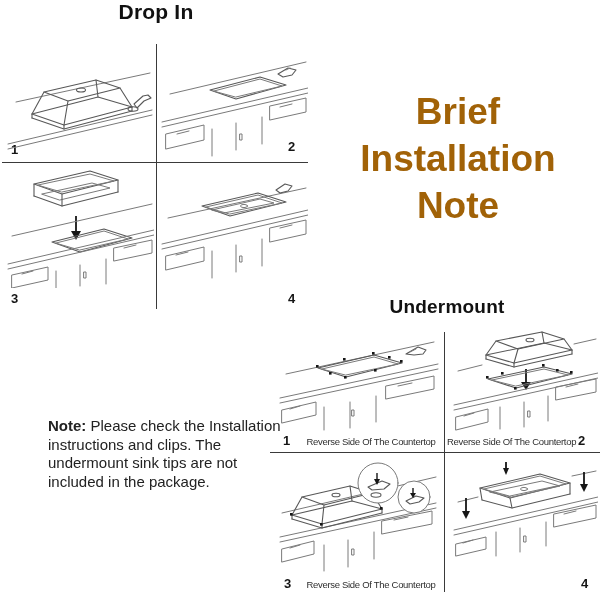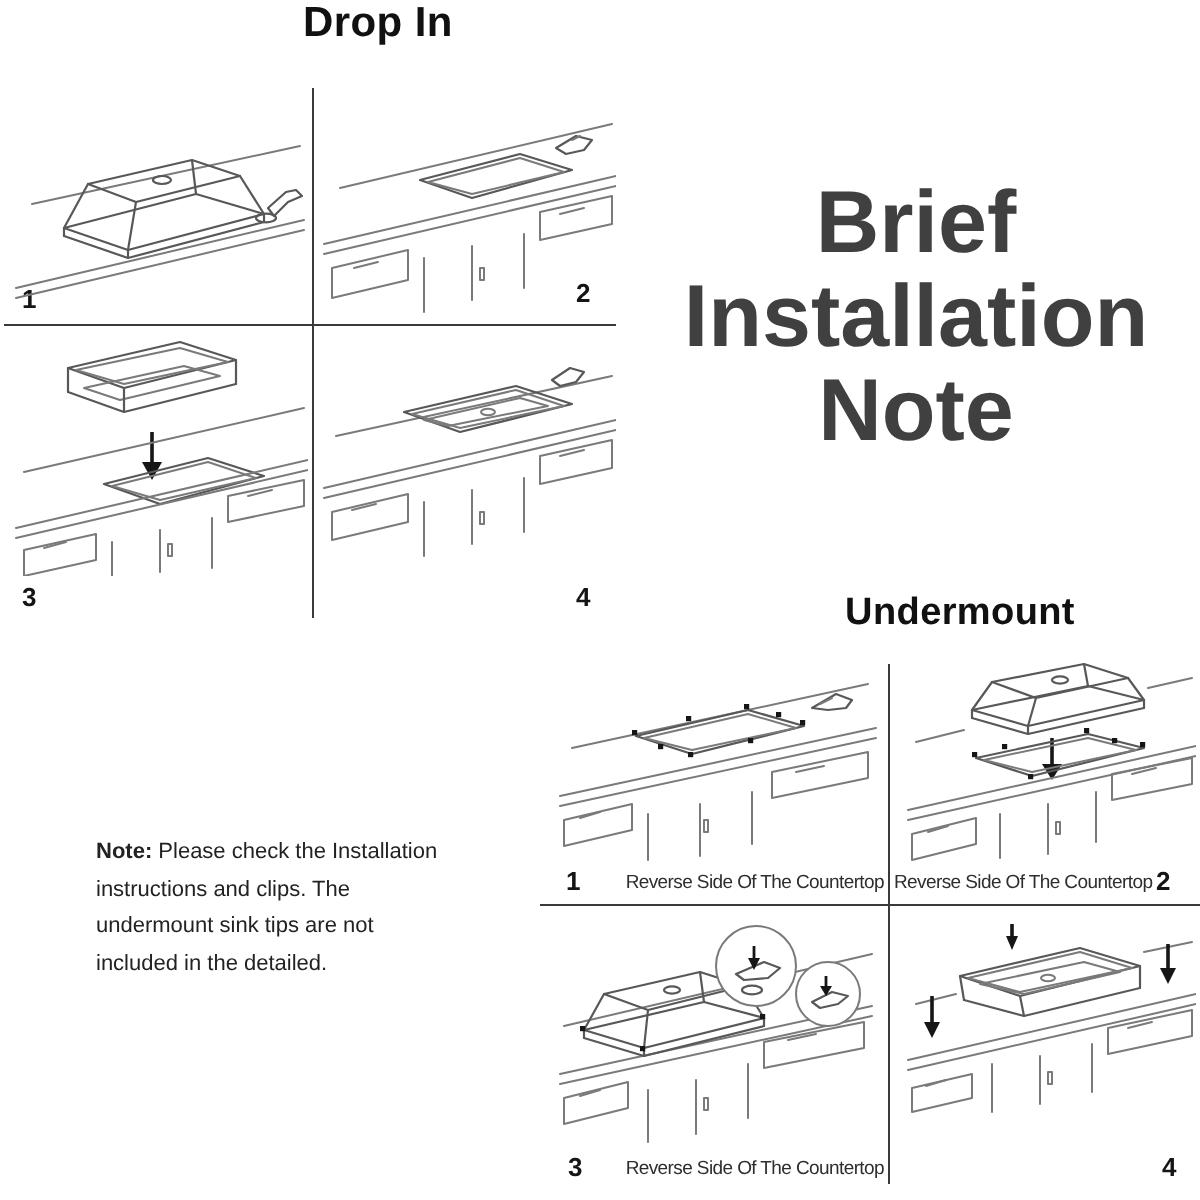--- a/index.html
+++ b/index.html
@@ -1,24 +1,24 @@
 <!DOCTYPE html>
 <html><head>
 <meta charset="utf-8">
 <style>
   html,body{margin:0;padding:0;background:#fff;}
   #stage{position:relative;width:600px;height:600px;background:#ffffff;overflow:hidden;
          font-family:"Liberation Sans", sans-serif;color:#1c1c1c;}
   .abs{position:absolute;}
-  .sec-title{font-weight:700;color:#111;text-align:center;letter-spacing:0.2px;padding-left:33px;}
+  .sec-title{font-weight:700;color:#111;text-align:center;letter-spacing:0.2px;}
   .divider{background:#3a3a3a;}
   .num{font-weight:700;font-size:13px;color:#151515;}
-  .cap{font-size:9.5px;letter-spacing:-0.3px;color:#2e2e2e;white-space:nowrap;text-align:right;}
-  .main-title{font-weight:700;font-size:44px;line-height:47px;text-align:center;color:#404040;}
-  .note{font-size:11px;line-height:18.5px;color:#222;}
+  .cap{font-size:9.5px;letter-spacing:-0.3px;color:#2e2e2e;white-space:nowrap;text-align:center;}
+  .main-title{font-weight:700;font-size:37px;line-height:47px;text-align:center;color:#a16207;}
+  .note{font-size:15px;line-height:18.5px;color:#222;}
   .note .lbl{font-weight:700;}
   svg{display:block;}
   .sk{fill:none;stroke:#7a7a7a;stroke-width:1;stroke-linecap:round;stroke-linejoin:round;}
   .skd{fill:none;stroke:#585858;stroke-width:1.1;stroke-linecap:round;stroke-linejoin:round;}
   .wh{fill:#ffffff;}
   .dot{fill:#161616;stroke:none;}
   .arrow{stroke:#161616;stroke-width:1.8;fill:none;}
   .ah{fill:#161616;stroke:none;}
 </style>
 </head>
@@ -289,16 +289,16 @@
   <div class="abs num" style="left:578px;top:433px;">2</div>
 
   <div class="abs num" style="left:284px;top:576px;">3</div>
   <div class="abs cap" style="left:300px;top:579px;width:142px;">Reverse Side Of The Countertop</div>
   <div class="abs num" style="left:581px;top:576px;">4</div>
 
   <div class="abs note" style="left:48px;top:417px;width:236px;">
     <div><span class="lbl">Note:</span><span> Please check the Installation</span></div>
     <div>instructions and clips. The</div>
     <div>undermount sink tips are not</div>
-    <div>included in the detailed.</div>
+    <div>included in the package.</div>
   </div>
 
 </div>
 
 </body></html>

